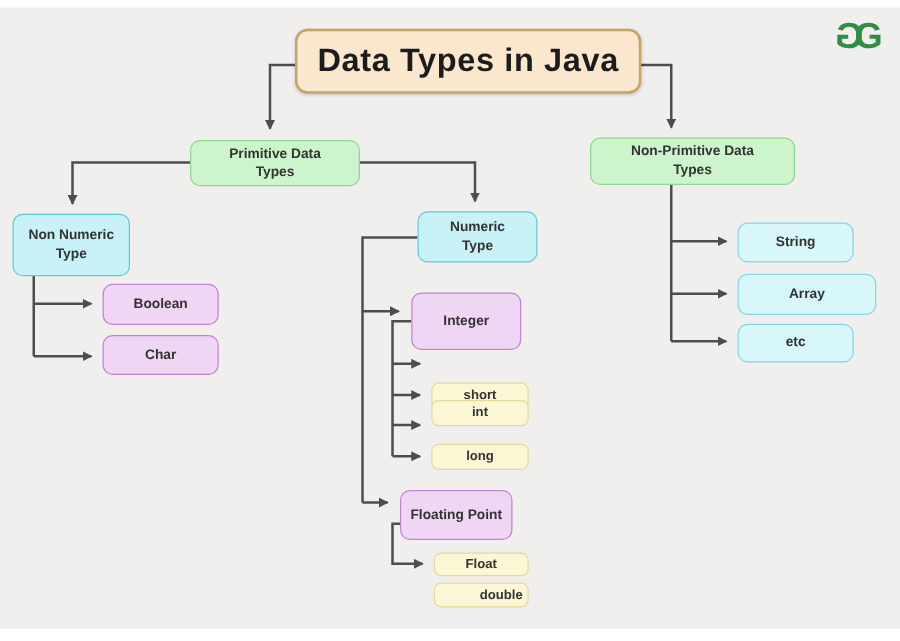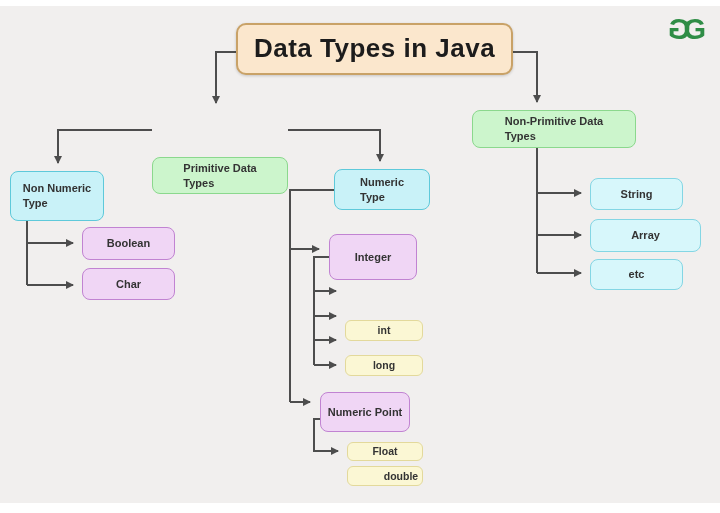--- a/index.html
+++ b/index.html
@@ -12,20 +12,21 @@
   }
   .canvas{
     position:absolute;left:0;top:6px;width:720px;height:497px;
     background:#f1efee;
   }
   .stage{position:absolute;left:0;top:0;width:720px;height:513px;}
   svg.wires{position:absolute;left:0;top:0;z-index:1;}
   .node{
     position:absolute;z-index:2;
     display:flex;align-items:center;justify-content:center;
+    text-align:center;
     font-weight:bold;color:#333;
     font-size:11px;line-height:1.35;
     white-space:pre-line;
     box-sizing:border-box;
     border-radius:8px;
   }
   .peach{
     background:#fbe7cd;border:2px solid #c9a267;border-radius:10px;
     box-shadow:0 1px 3px rgba(0,0,0,.18);
     font-size:26px;font-weight:bold;color:#1c1c1c;letter-spacing:.5px;
@@ -89,45 +90,46 @@
     </g>
   </svg>
 
   <div class="logo">
     <span class="g flip">G</span>
     <span class="g">G</span>
   </div>
 
   <div class="node peach" style="left:236px;top:23px;width:277px;height:52px;">Data Types in Java</div>
 
-  <div class="node green" style="left:152px;top:112px;width:136px;height:37px;margin-top:45px;">Primitive Data
+  <div class="node green" style="left:152px;top:112px;width:136px;height:37px;">Primitive Data
 Types</div>
 
   <div class="node green" style="left:472px;top:110px;width:164px;height:38px;">Non-Primitive Data
 Types</div>
 
   <div class="node cyan" style="left:10px;top:171px;width:94px;height:50px;">Non Numeric
 Type</div>
 
   <div class="node cyan" style="left:334px;top:169px;width:96px;height:41px;">Numeric
 Type</div>
 
   <div class="node purple" style="left:82px;top:227px;width:93px;height:33px;">Boolean</div>
 
   <div class="node purple" style="left:82px;top:268px;width:93px;height:32px;">Char</div>
 
   <div class="node purple" style="left:329px;top:234px;width:88px;height:46px;">Integer</div>
 
 
+  <div class="node yellow" style="left:345px;top:306px;width:78px;height:21px;">short</div>
 
   <div class="node yellow" style="left:345px;top:320px;width:78px;height:21px;">int</div>
 
   <div class="node yellow" style="left:345px;top:355px;width:78px;height:21px;">long</div>
 
-  <div class="node purple" style="left:320px;top:392px;width:90px;height:40px;">Numeric Point</div>
+  <div class="node purple" style="left:320px;top:392px;width:90px;height:40px;">Floating Point</div>
 
   <div class="node yellow" style="left:347px;top:442px;width:76px;height:19px;">Float</div>
 
   <div class="node yellow" style="left:347px;top:466px;width:76px;height:20px;padding-left:32px;">double</div>
 
   <div class="node cyan-light" style="left:590px;top:178px;width:93px;height:32px;">String</div>
 
   <div class="node cyan-light" style="left:590px;top:219px;width:111px;height:33px;">Array</div>
 
   <div class="node cyan-light" style="left:590px;top:259px;width:93px;height:31px;">etc</div>

